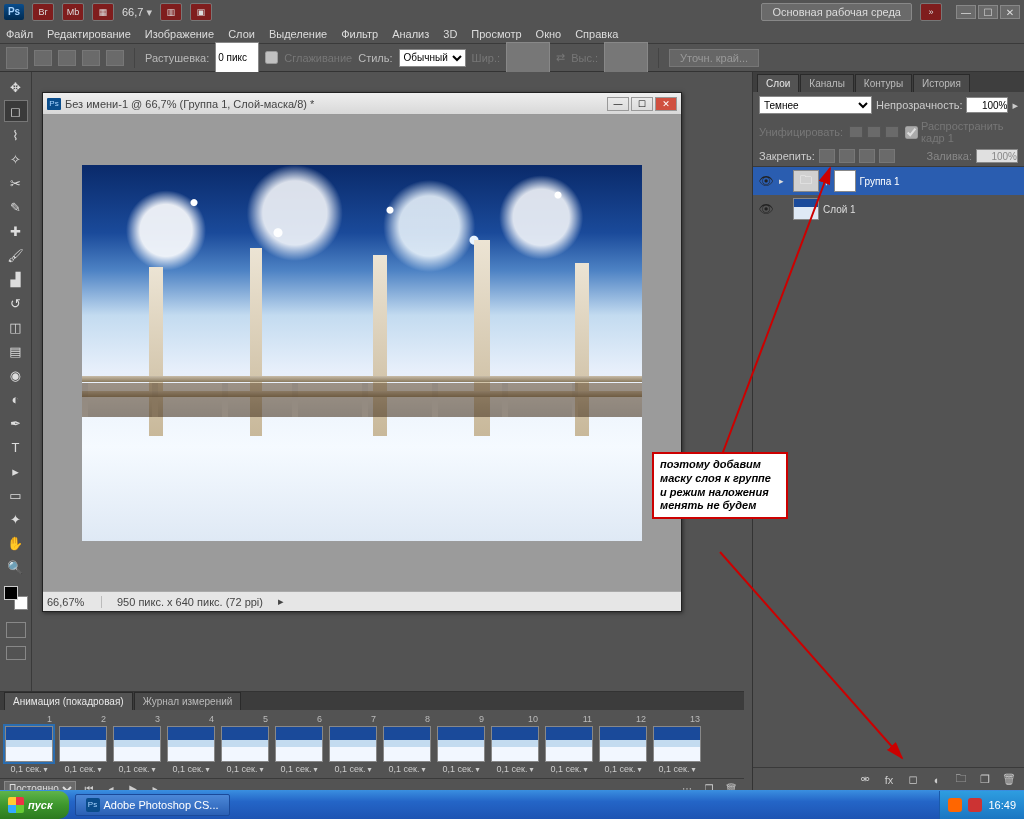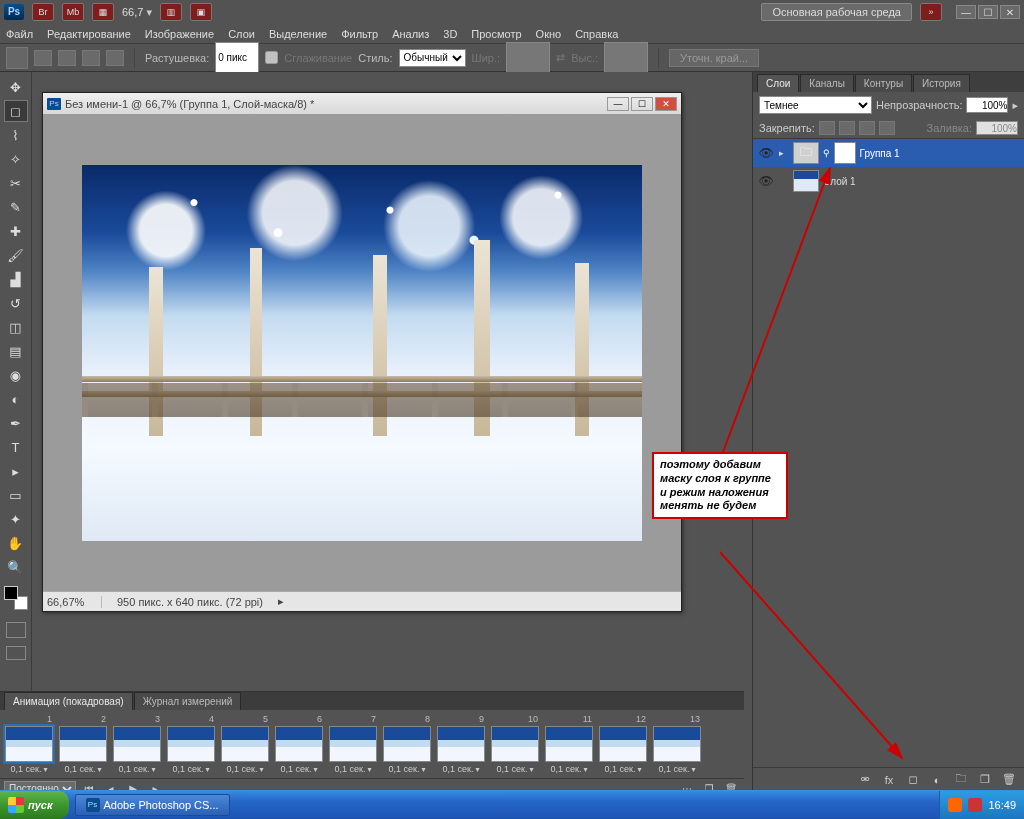--- a/index.html
+++ b/index.html
@@ -262,20 +262,32 @@
       <div class="panel-tab">Контуры</div>
       <div class="panel-tab">История</div>
     </div>
     <div class="panel-body">
       <div class="blend-row">
         <select><option>Темнее</option></select>
         <span>Непрозрачность:</span>
         <input type="text" value="100%" style="">
         <span style="color:#ccc">▸</span>
       </div>
+      <div class="dimrow">
+        <span>Унифицировать:</span>
+        <div class="icons">
+          <div class="ic"></div>
+          <div class="ic"></div>
+          <div class="ic"></div>
+        </div>
+        <span style="margin-left:auto;display:flex;align-items:center;gap:3px;">
+          <input type="checkbox" checked="" disabled="" style="">
+          <span>Распространить кадр 1</span>
+        </span>
+      </div>
       <div class="lock-row">
         <span>Закрепить:</span>
         <div class="ic"></div>
         <div class="ic"></div>
         <div class="ic"></div>
         <div class="ic"></div>
         <span class="fill-label">Заливка:</span>
         <input type="text" disabled="" value="100%" style="">
       </div>
     </div>

